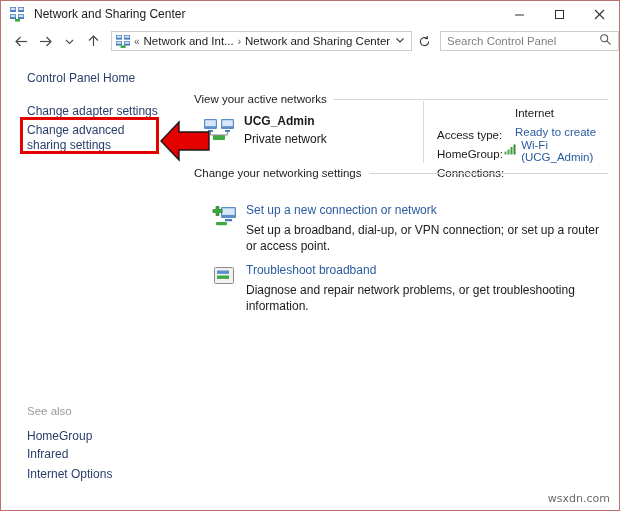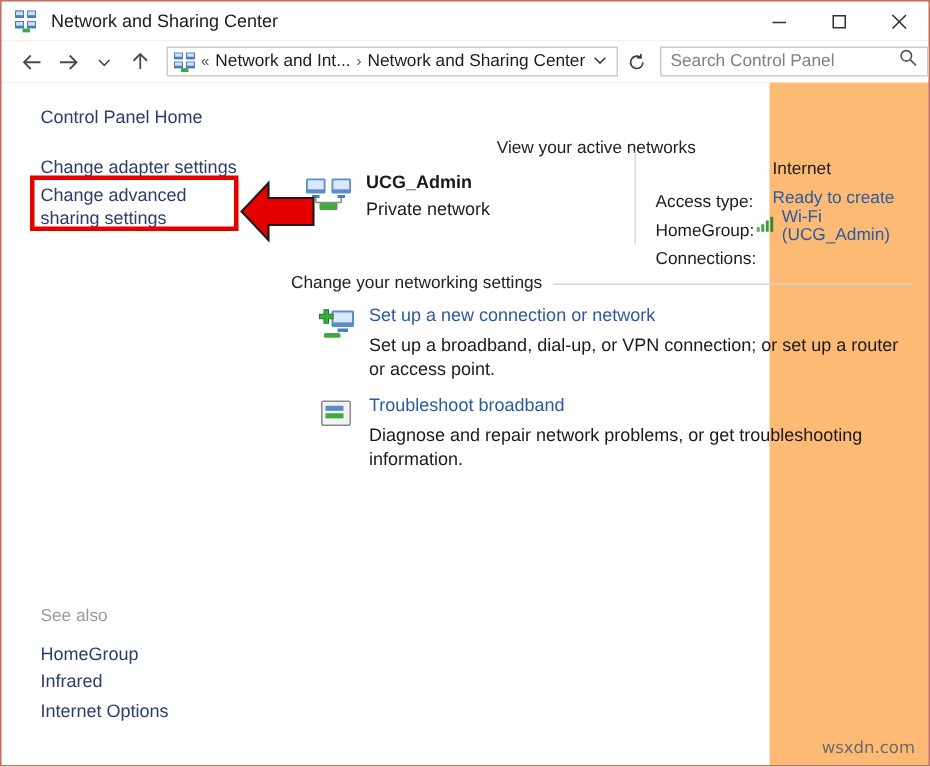--- a/index.html
+++ b/index.html
@@ -8,21 +8,21 @@
     background: #ffffff;
   }
   body {
     font-family: "Liberation Sans", sans-serif;
     -webkit-font-smoothing: antialiased;
   }
   #app {
     position: relative;
     width: 620px;
     height: 511px;
-    background: #fdba74;
+    background: #5eead4;
     border: 1px solid #c0706a;
     box-sizing: border-box;
     overflow: hidden;
   }
 
   
   .titlebar {
     position: absolute;
     left: 0; top: 0;
     width: 618px;
@@ -133,21 +133,21 @@
     width: 150px;
     background: transparent;
   }
   .searchbox input::placeholder { color: #808080; }
   .search-icon { margin-left: auto; margin-right: 6px; color: #555; }
 
   
   .content {
     position: absolute;
     left: 0; top: 54px;
-    width: 512px;
+    width: 618px;
     height: 455px;
     background: #ffffff;
   }
 
   
   .sidebar {
     position: absolute;
     left: 0; top: 0;
     width: 185px;
     height: 455px;
@@ -220,22 +220,22 @@
     font-size: 11.5px;
     color: #222222;
     white-space: nowrap;
     padding-right: 7px;
   }
   .section-head .rule {
     flex: 1;
     height: 1px;
     background: #d3d3d3;
   }
-  .sh-active { top: 38px; flex-direction: column; }
-  .sh-change { top: 128px; }
+  .sh-active { top: 38px; }
+  .sh-change { top: 112px; }
 
   
   .net-block { position: absolute; left: 8px; top: 56px; width: 414px; }
   .net-icon {
     position: absolute;
     left: 8px; top: 4px;
     width: 34px; height: 30px;
   }
   .net-name {
     position: absolute;

